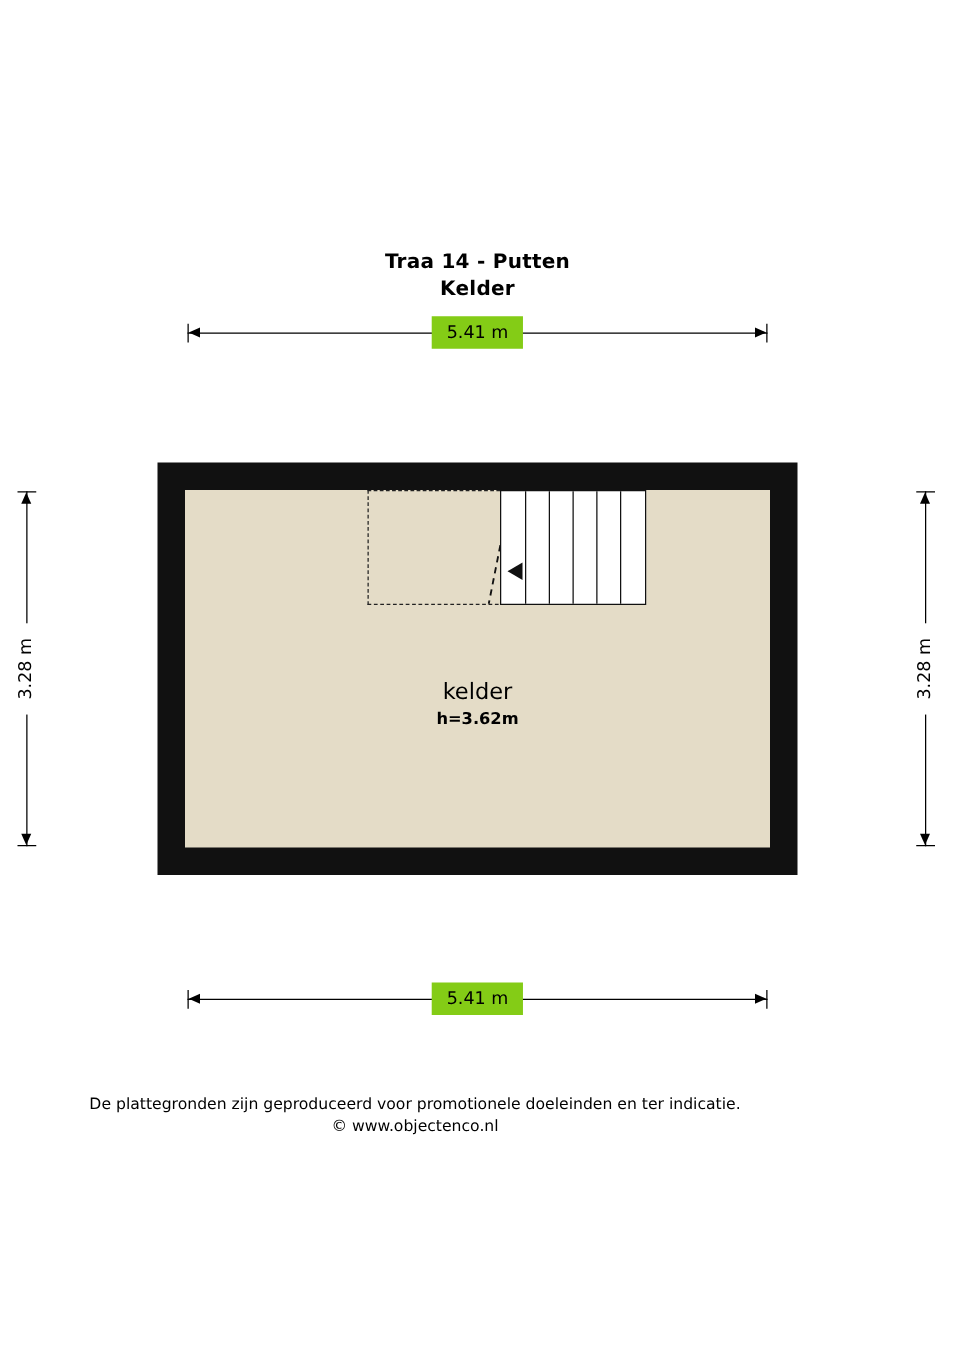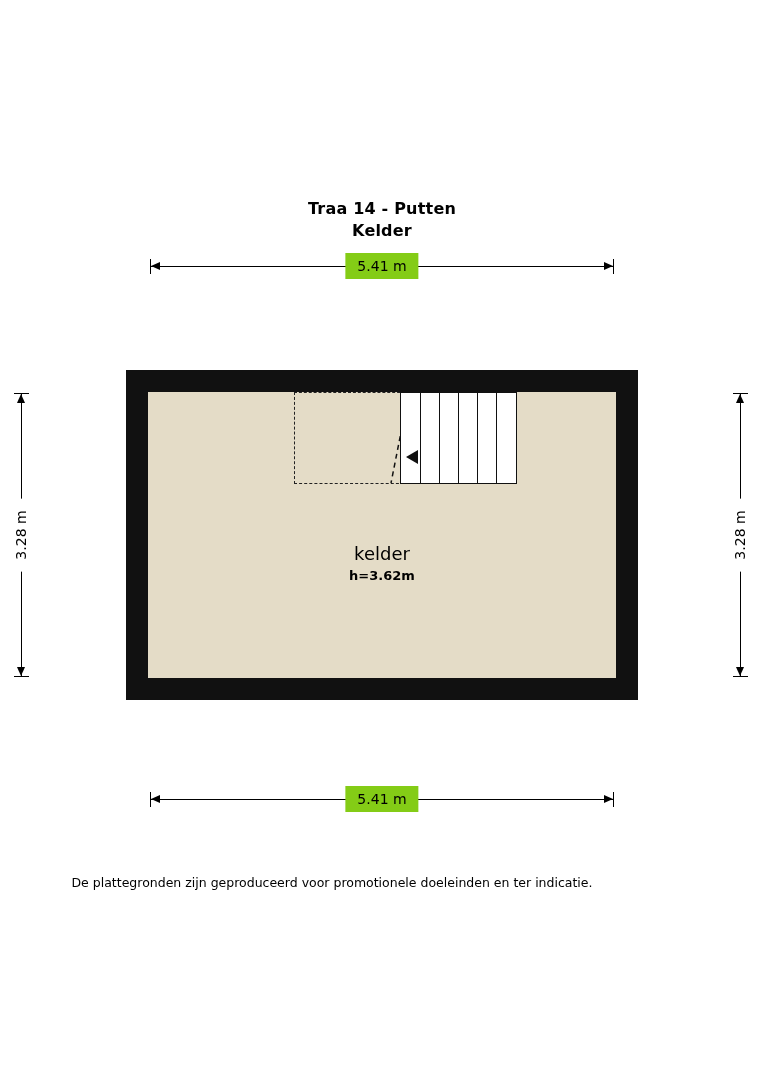--- a/index.html
+++ b/index.html
@@ -316,13 +316,14 @@
   <div class="line"></div>
   <div class="cap-l"></div>
   <div class="cap-r"></div>
   <div class="arrow-l"></div>
   <div class="arrow-r"></div>
   <div class="label">5.41 m</div>
 </div>
 
 <div class="footer">
   <div>De plattegronden zijn geproduceerd voor promotionele doeleinden en ter indicatie.</div>
+  <div>© www.objectenco.nl</div>
 </div>
 
 </body></html>

